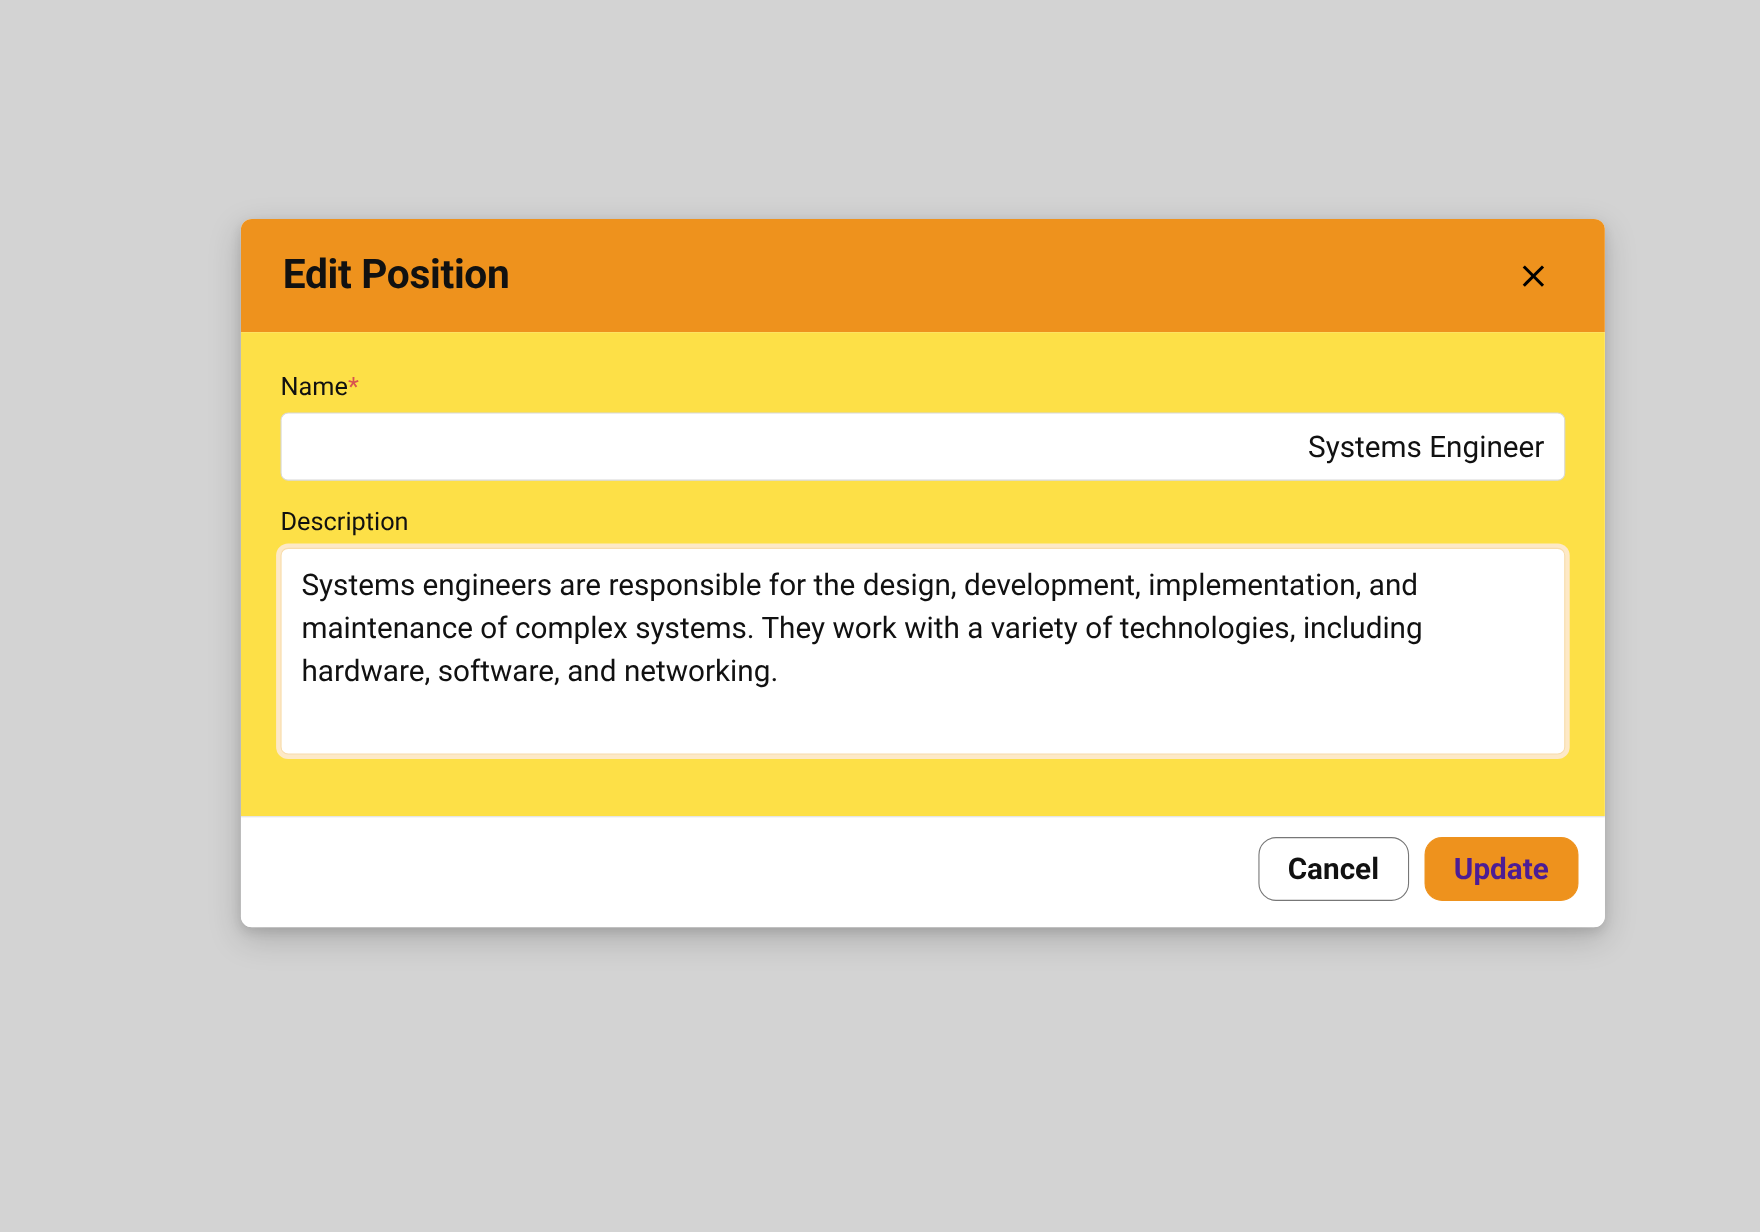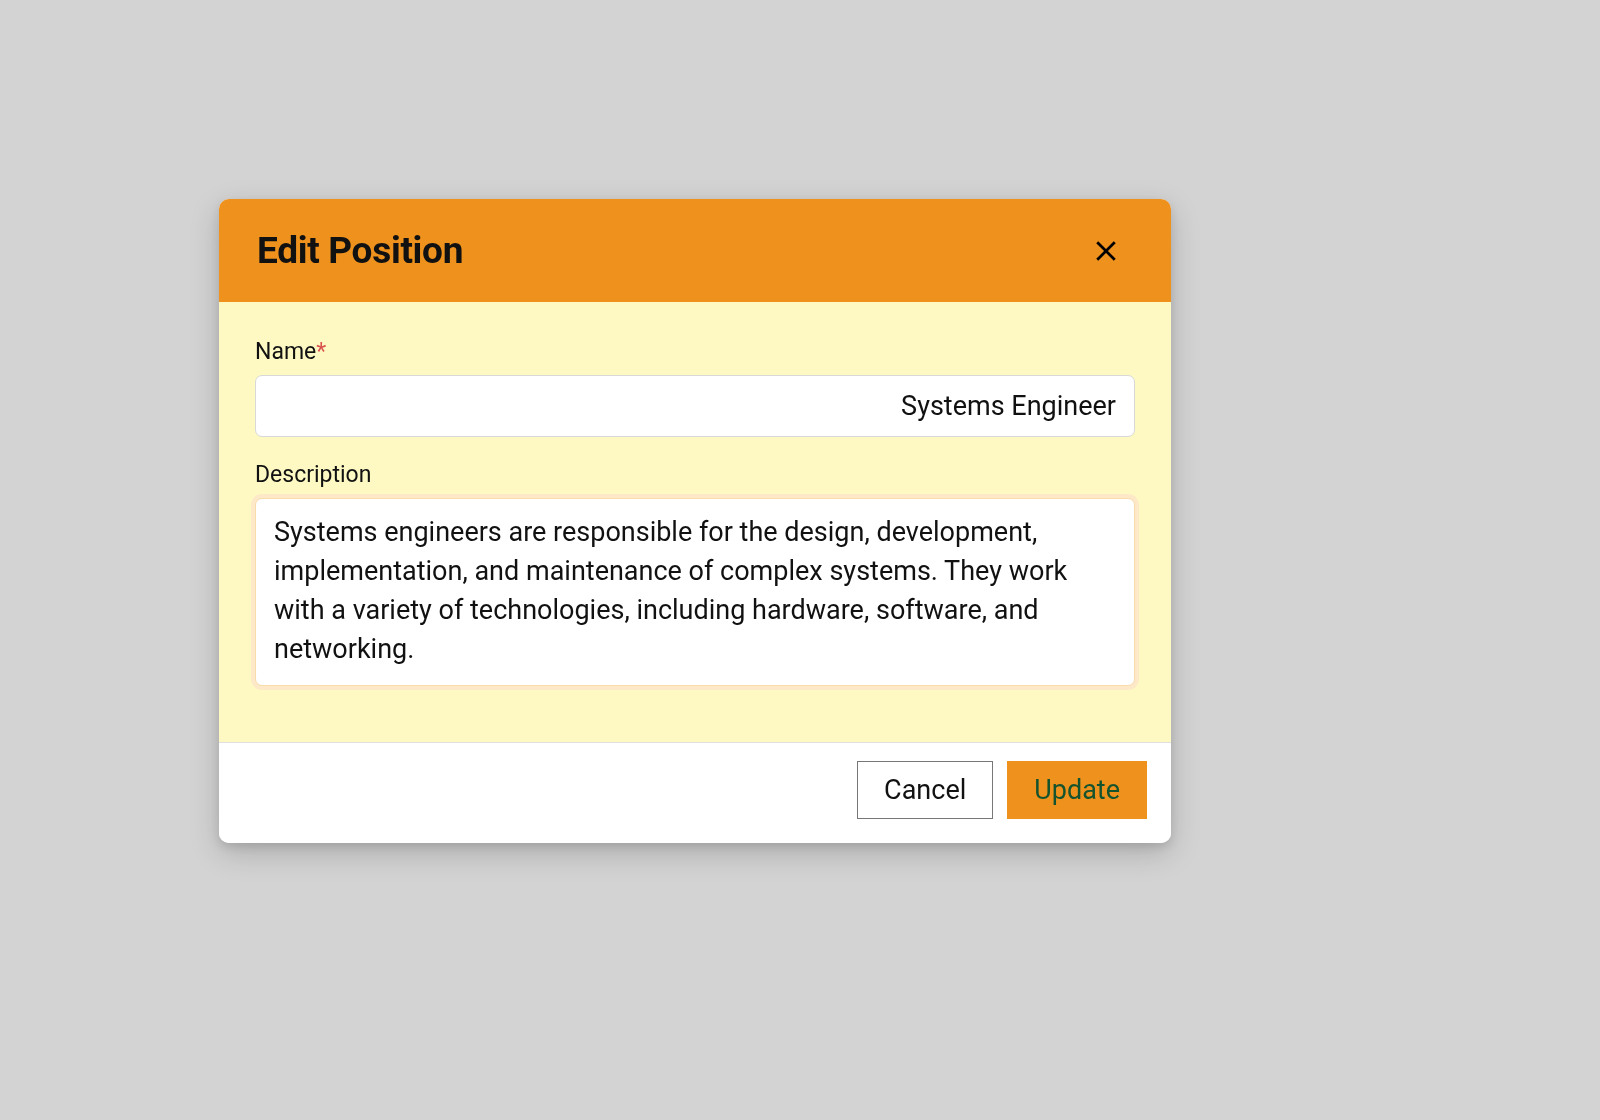--- a/index.html
+++ b/index.html
@@ -11,21 +11,21 @@
       font-family: 'Segoe UI', -apple-system, BlinkMacSystemFont, Roboto, Helvetica, Arial, sans-serif;
       background: #d3d3d3;
       width: 1600px;
       height: 1120px;
       position: relative;
     }
     .modal {
       position: absolute;
       left: 219px;
       top: 199px;
-      width: 952px;
+      width: 1240px;
       background: #ffffff;
       border-radius: 10px;
       box-shadow: 0 10px 30px rgba(0,0,0,0.18), 0 4px 10px rgba(0,0,0,0.10);
       overflow: hidden;
     }
     .modal-header {
       background: #ee921d;
       display: flex;
       align-items: center;
       justify-content: space-between;
@@ -47,21 +47,21 @@
       justify-content: center;
     }
     .close-btn svg {
       width: 30px;
       height: 30px;
       stroke: #000000;
       stroke-width: 2.2;
     }
     .modal-body {
       padding: 36px 36px 36px 36px;
-      background: #fef9c3;
+      background: #fde047;
     }
     .form-group {
       margin-bottom: 24px;
     }
     .form-label {
       display: block;
       font-size: 23px;
       color: #111111;
       margin-bottom: 10px;
       font-weight: 400;
@@ -101,33 +101,33 @@
       padding: 18px 24px 24px 24px;
       display: flex;
       justify-content: flex-end;
       gap: 14px;
       background: #ffffff;
     }
     .btn {
       font-size: 27px;
       font-family: inherit;
       padding: 12px 26px;
-      border-radius: 0;
+      border-radius: 16px;
       cursor: pointer;
-      font-weight: 400;
+      font-weight: 700;
     }
     .btn-cancel {
       background: #ffffff;
       border: 1px solid #777777;
       color: #111111;
     }
     .btn-update {
       background: #ee921d;
       border: 1px solid #ee921d;
-      color: #14532d;
+      color: #4c1d95;
     }
   </style>
 </head>
 <body>
 
 <div class="modal">
   <div class="modal-header">
     <h2 class="modal-title">Edit Position</h2>
     <button class="close-btn">
       <svg viewBox="0 0 24 24" fill="none">

